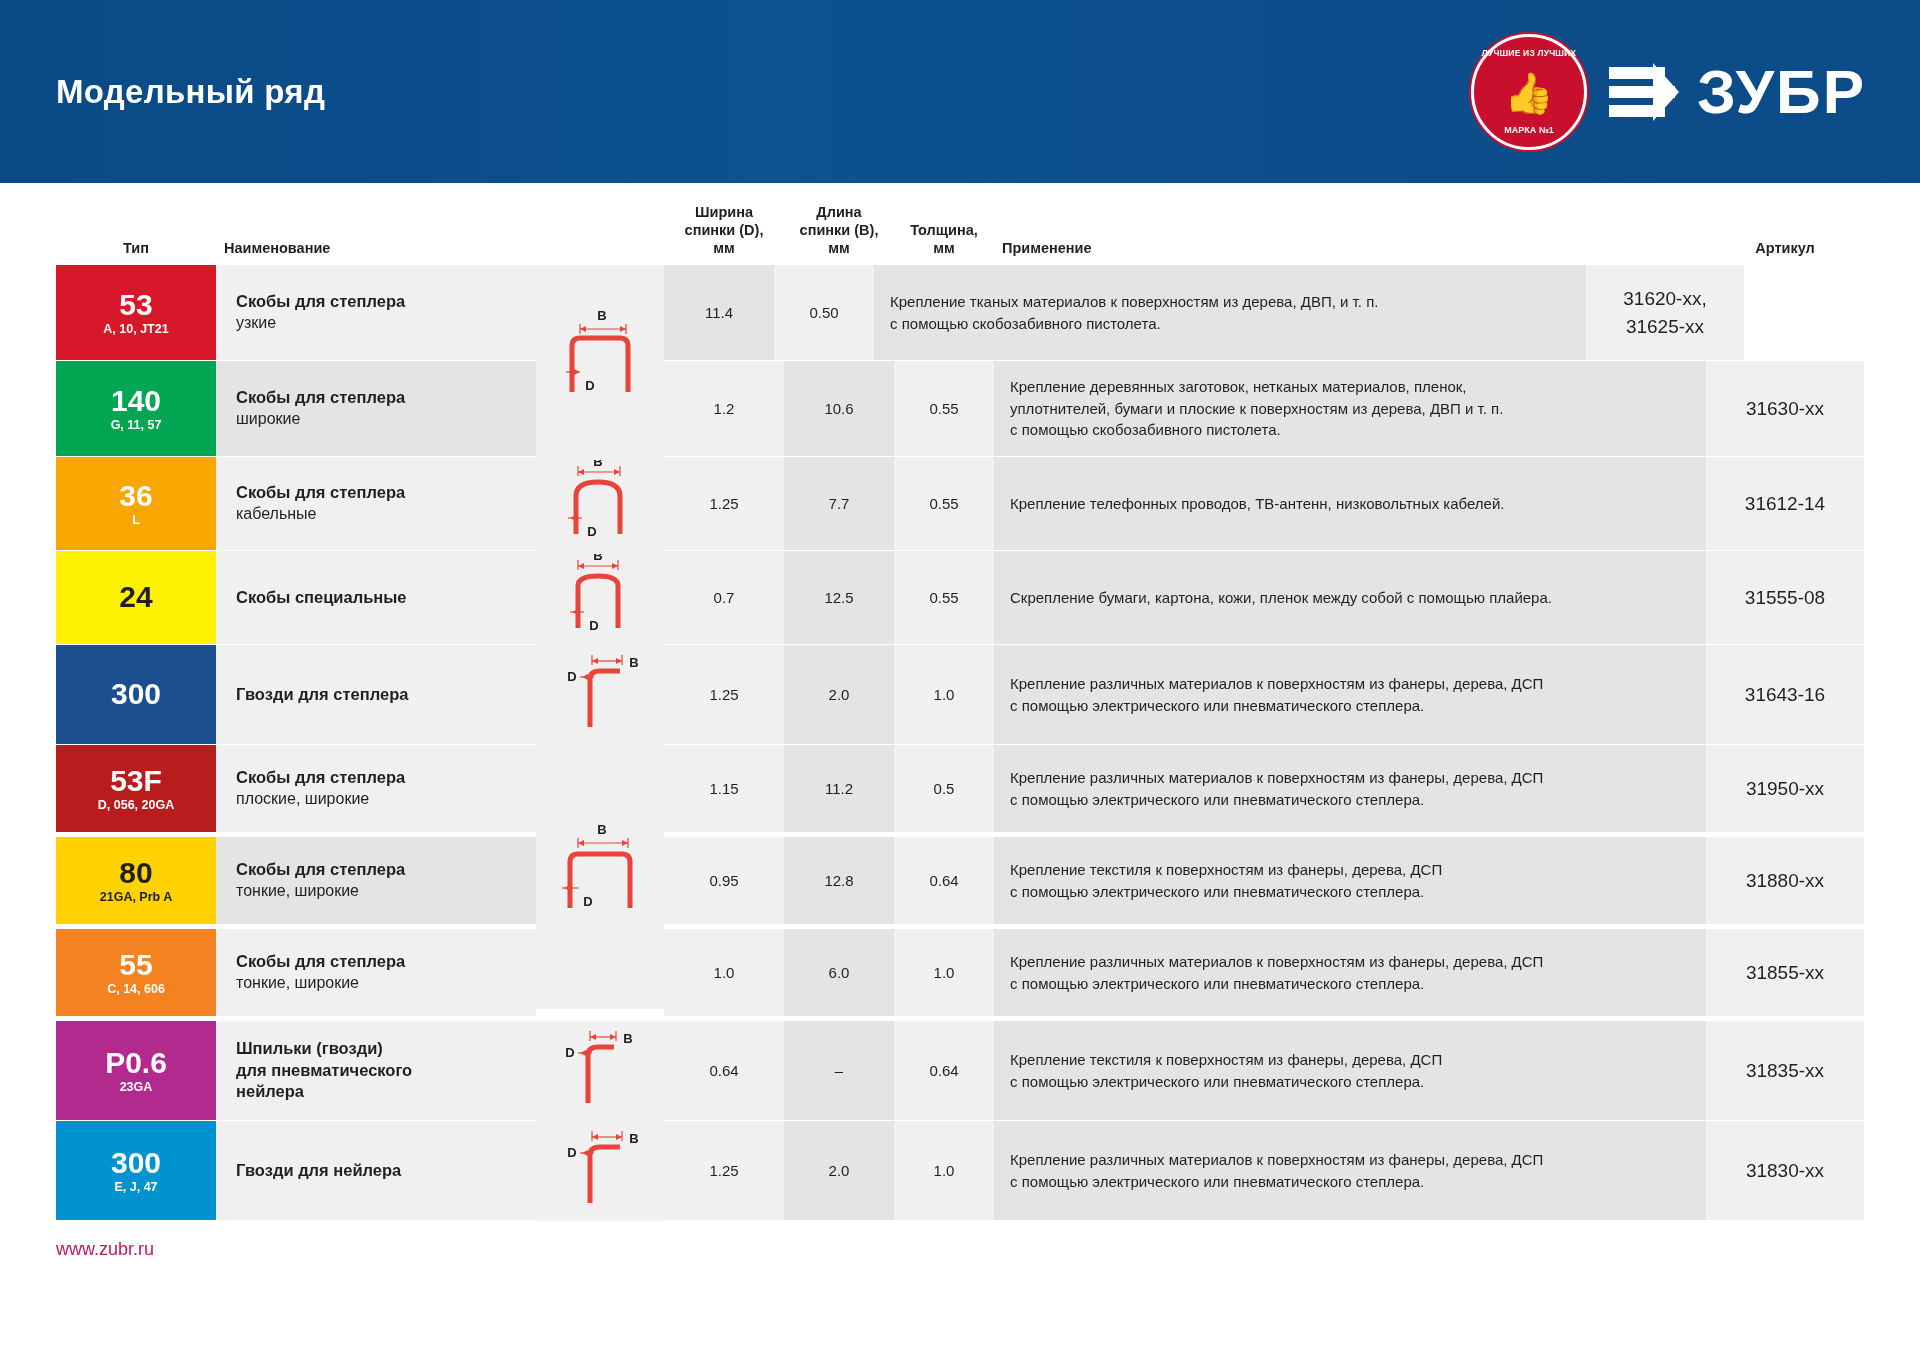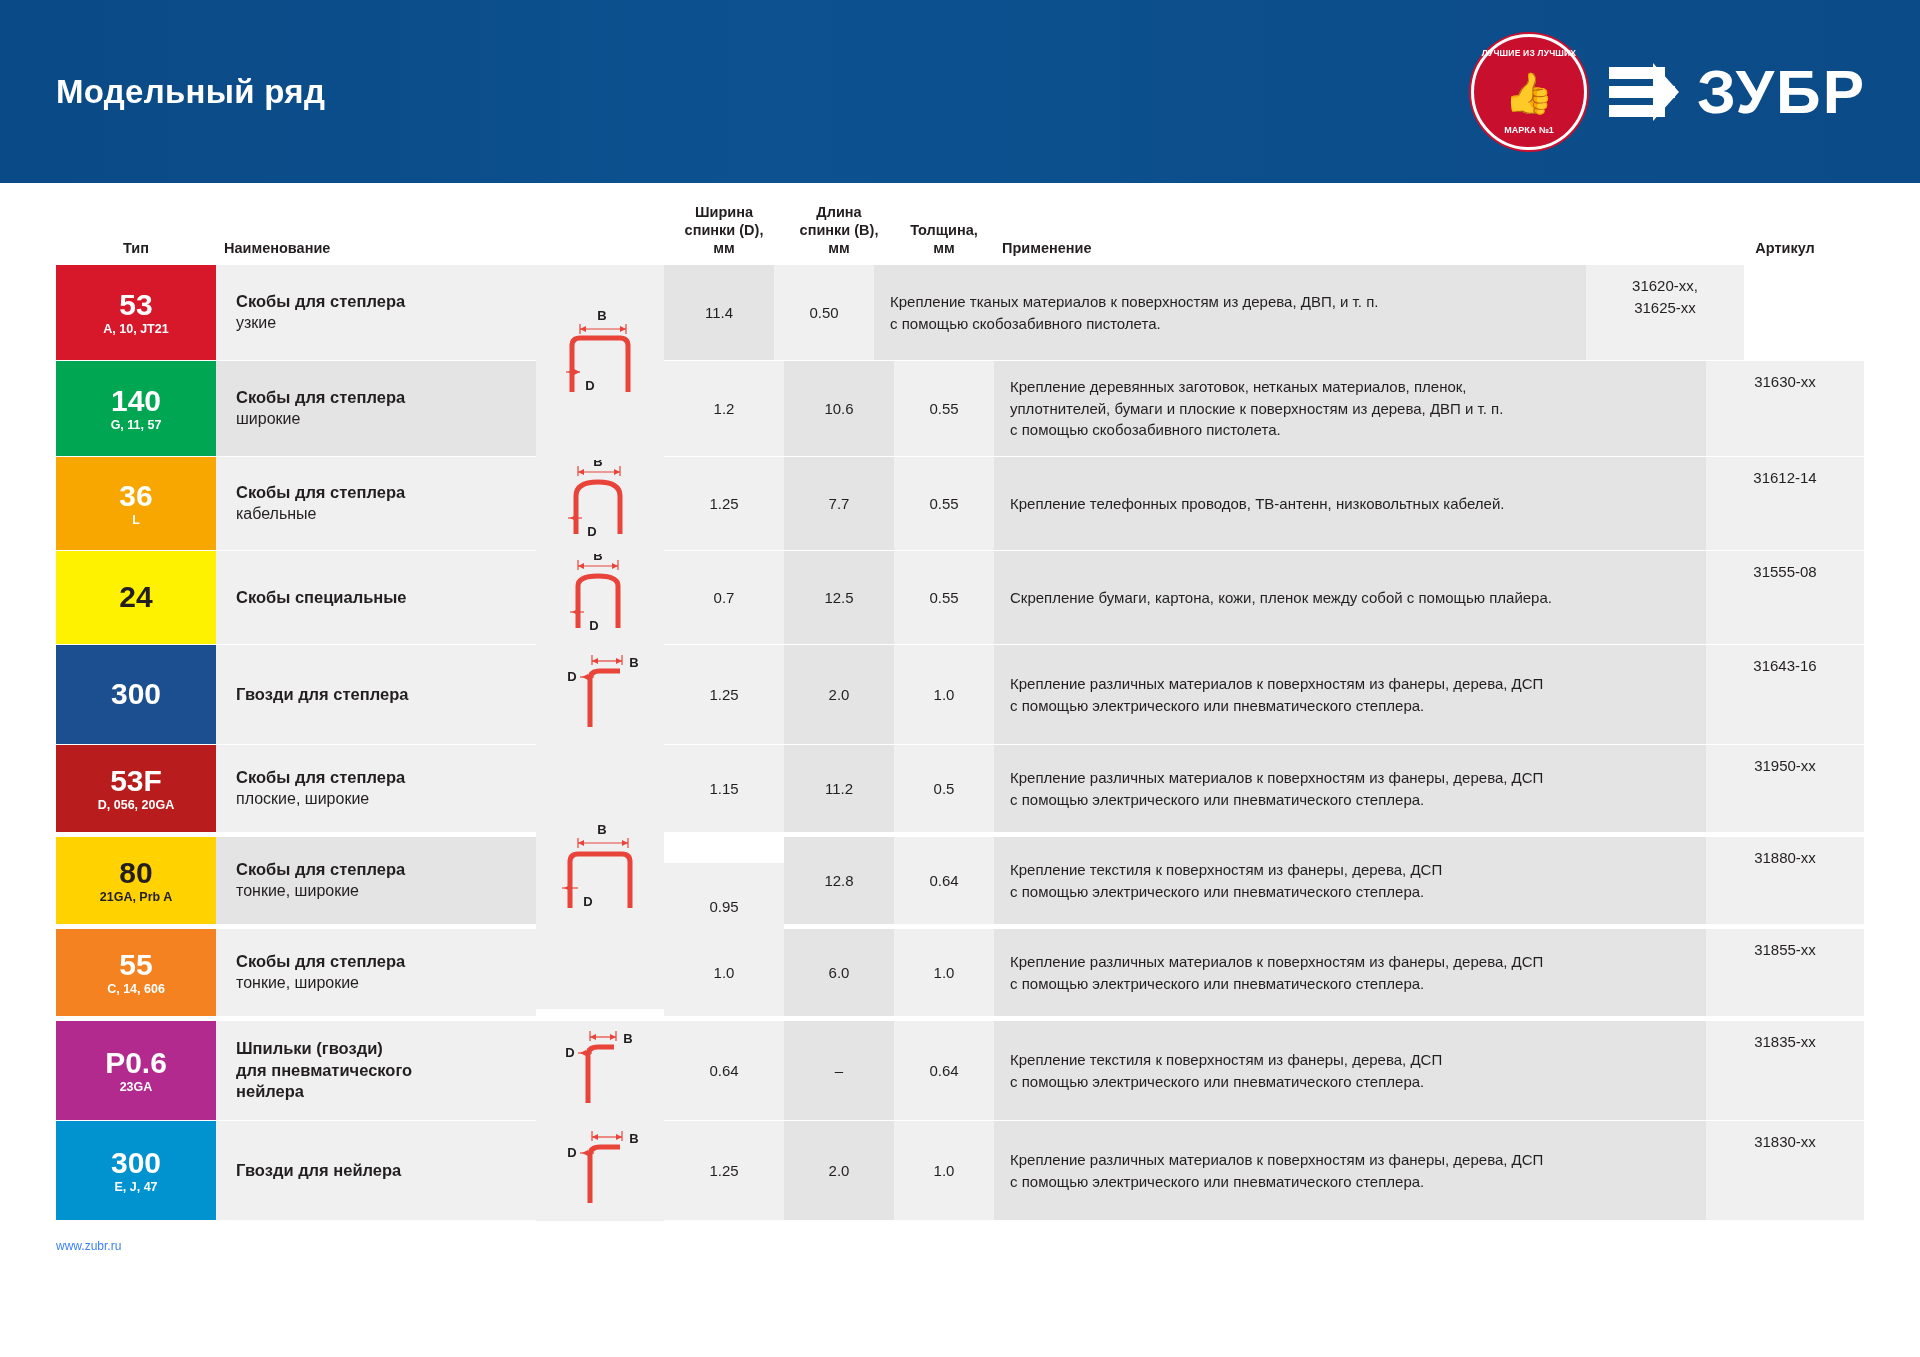--- a/index.html
+++ b/index.html
@@ -213,21 +213,22 @@
     align-items: flex-start;
     justify-content: center;
     padding-left: 16px;
   }
   .app-line { font-size: 15px; line-height: 1.45; }
 
   .artcell {
     width: 158px;
     flex-direction: column;
     align-items: center;
-    font-size: 15px;
+    justify-content: center;
+    font-size: 19px;
     line-height: 1.45;
   }
 
   .piccell {
     width: 128px;
     display: flex;
     align-items: center;
     justify-content: center;
   }
 
@@ -238,22 +239,22 @@
   
   .picgroup {
     width: 128px;
     display: flex;
     align-items: center;
     justify-content: center;
   }
 
   .footer {
     padding: 18px 56px 0 56px;
-    font-size: 12px;
-    color: #3b82f6;
+    font-size: 18px;
+    color: #be185d;
   }
 
   .grouped {
     display: flex;
   }
   .group-rows {
     display: flex;
     flex-direction: column;
   }
 </style>
@@ -534,21 +535,21 @@
           <div class="cell center band-light numcell-t sep-line" style="height:88px;">0.5</div>
           <div class="cell appcell band-dark sep-line" style="height:88px;">
             <div class="app-line">Крепление различных материалов к поверхностям из фанеры, дерева, ДСП</div>
             <div class="app-line">с помощью электрического или пневматического степлера.</div>
           </div>
           <div class="cell artcell band-light sep-line" style="height:88px;">
             <div>31950-хх</div>
           </div>
         </div>
         <div class="row" style="height:88px;">
-          <div class="cell center band-light numcell-w sep-line" style="height:88px;margin-top:26px;">0.95</div>
+          <div class="cell center band-light numcell-w sep-line" style="height:88px;">0.95</div>
           <div class="cell center band-dark numcell-l sep-line" style="height:88px;">12.8</div>
           <div class="cell center band-light numcell-t sep-line" style="height:88px;">0.64</div>
           <div class="cell appcell band-dark sep-line" style="height:88px;">
             <div class="app-line">Крепление текстиля к поверхностям из фанеры, дерева, ДСП</div>
             <div class="app-line">с помощью электрического или пневматического степлера.</div>
           </div>
           <div class="cell artcell band-light sep-line" style="height:88px;">
             <div>31880-хх</div>
           </div>
         </div>

